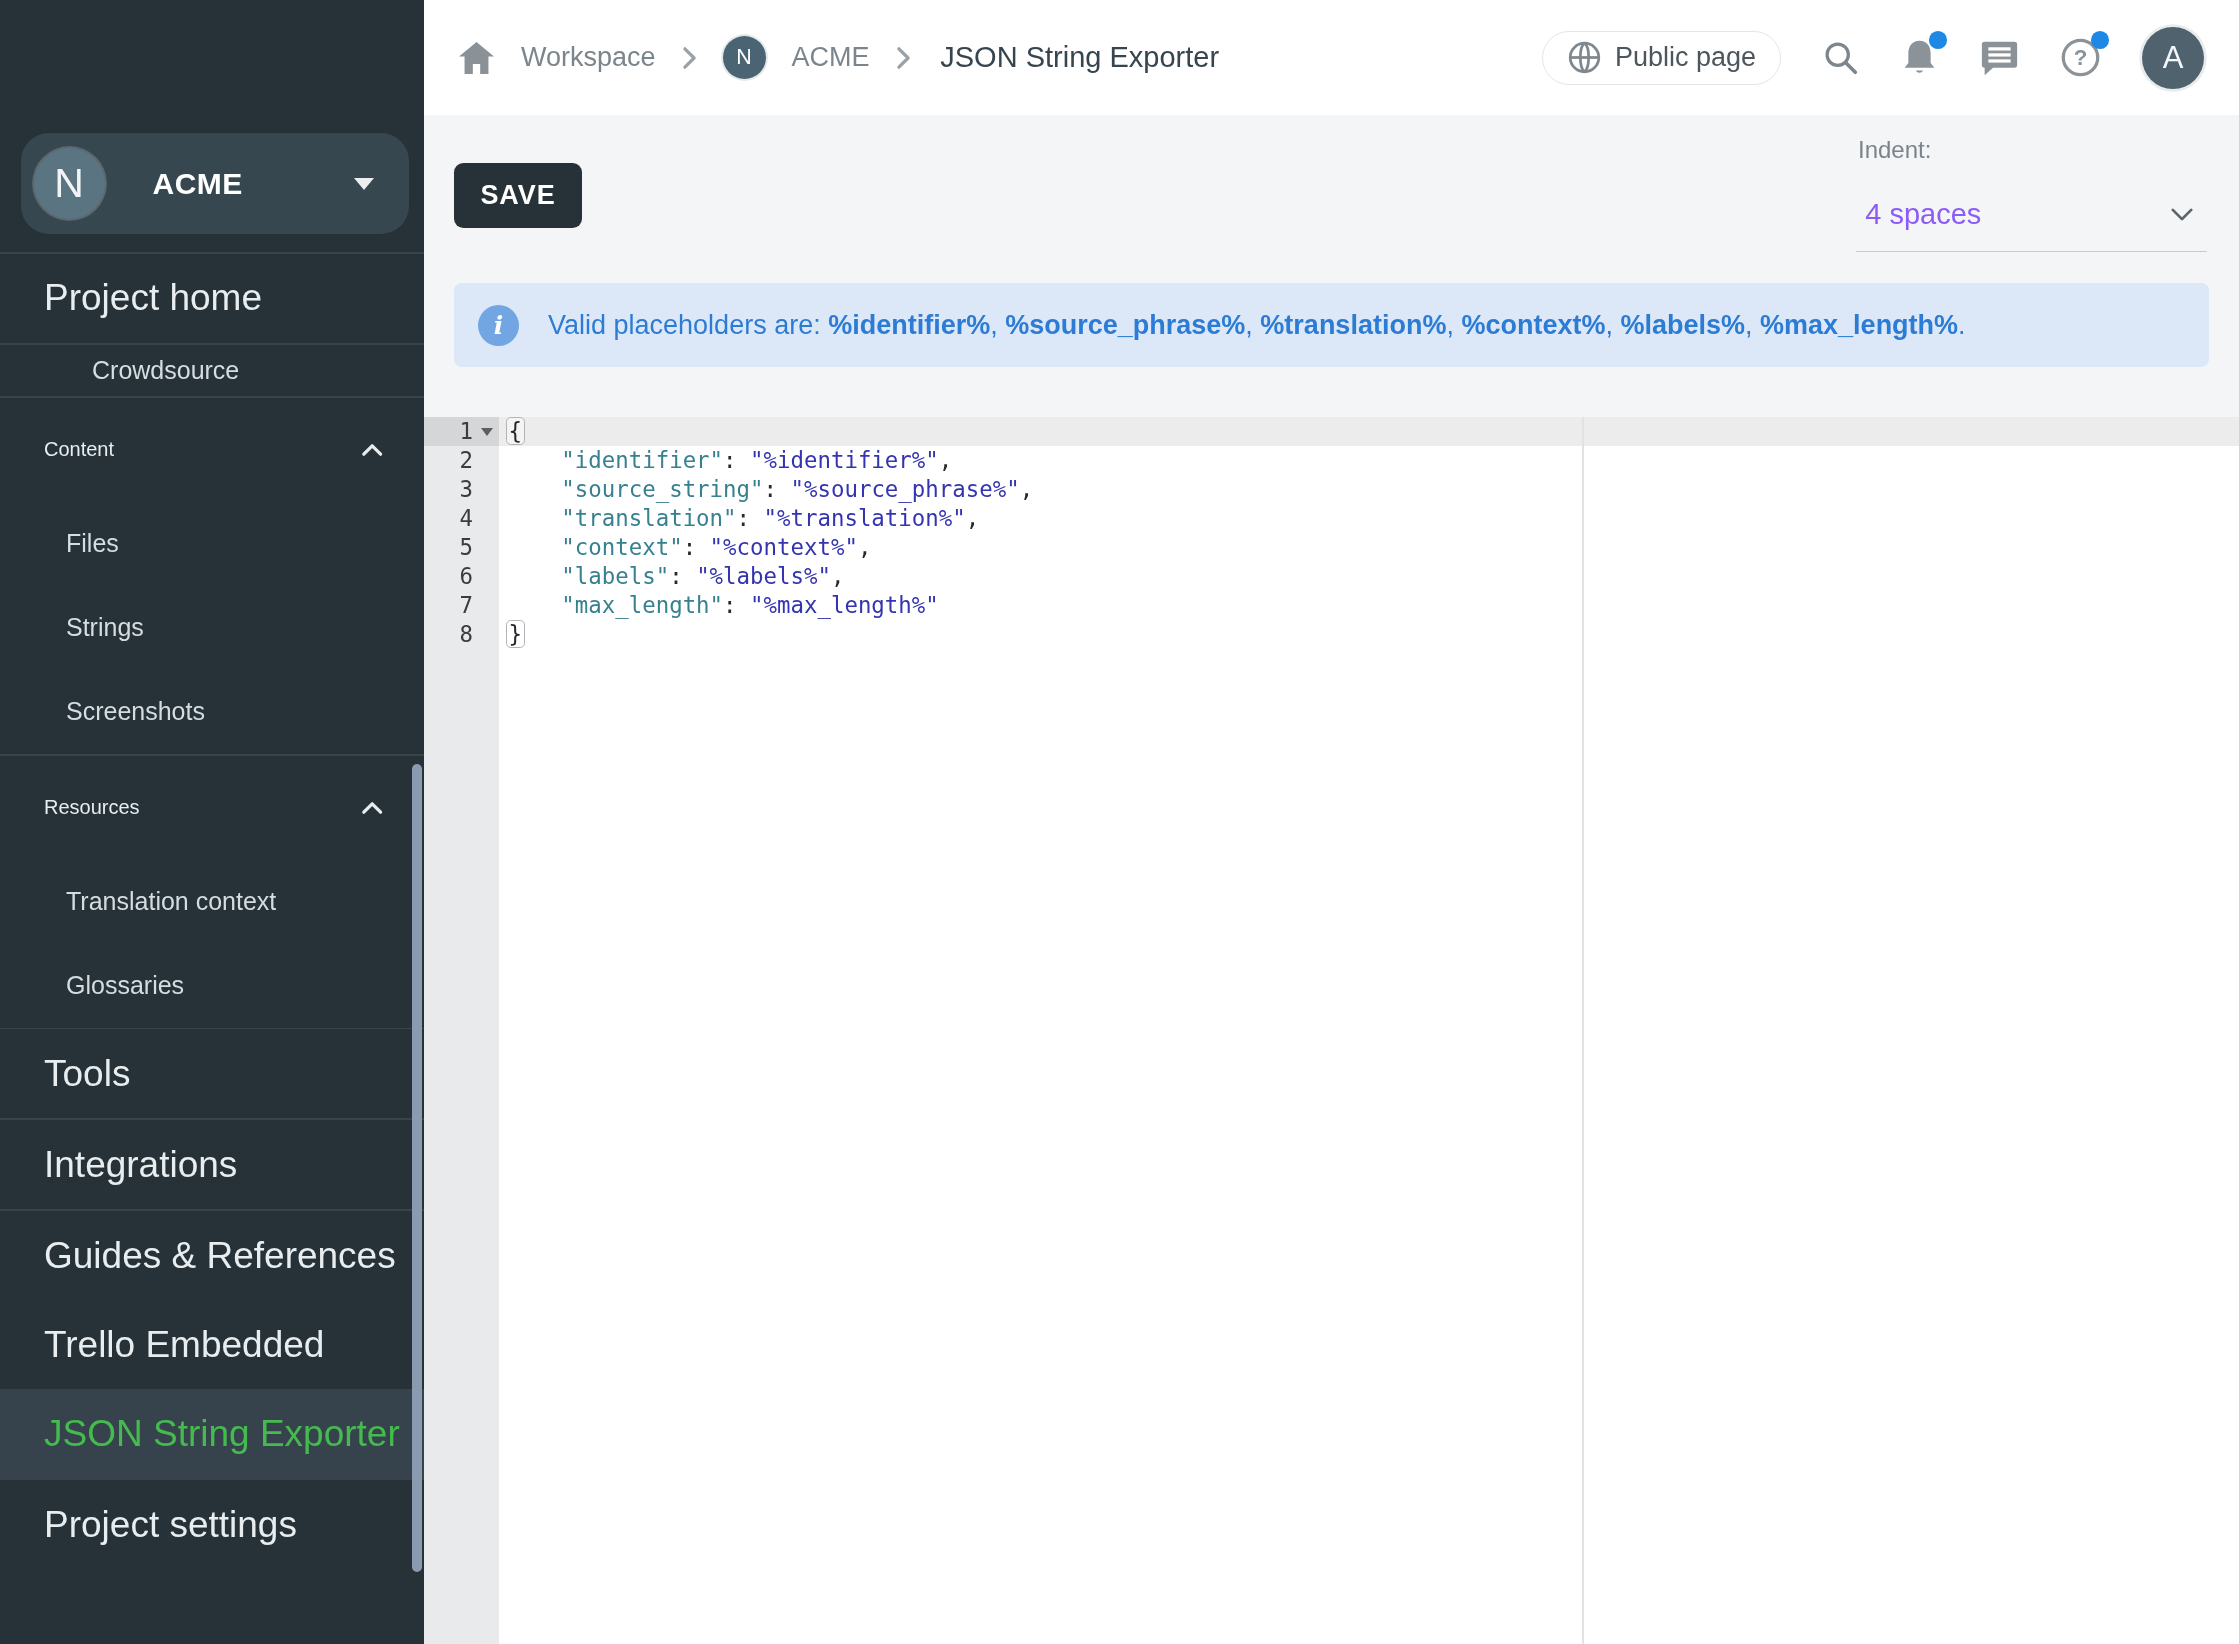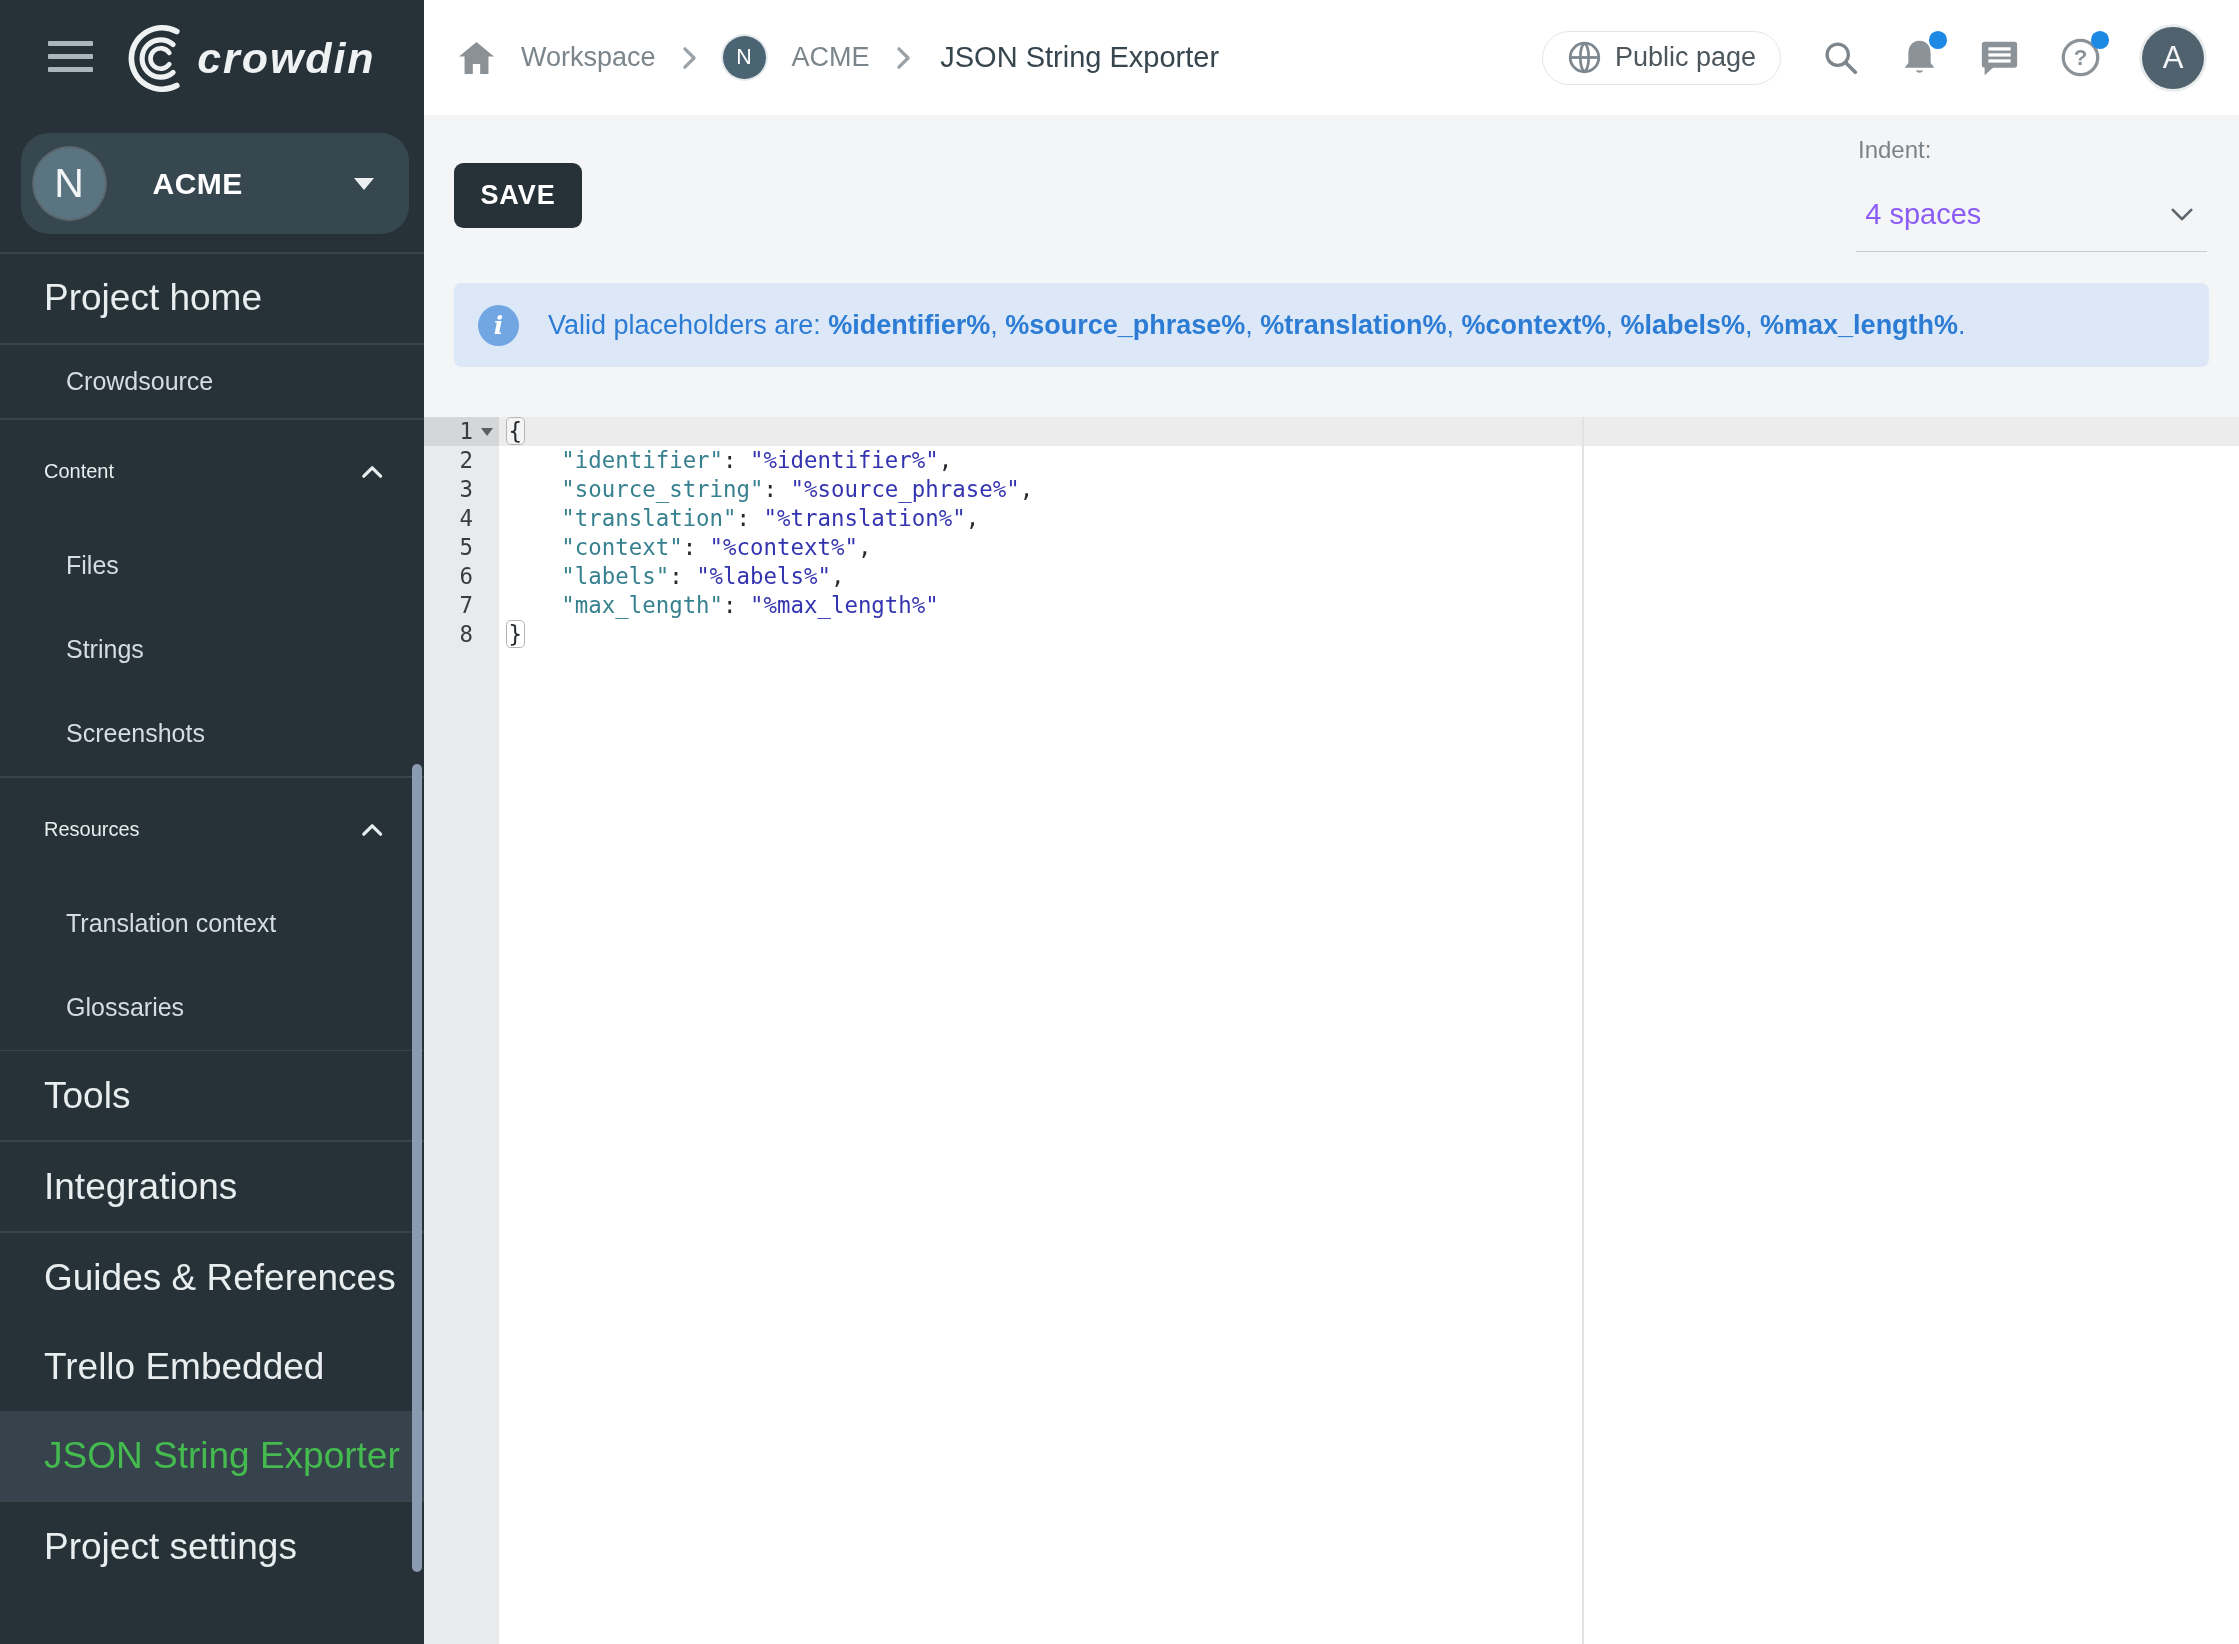--- a/index.html
+++ b/index.html
@@ -28,21 +28,21 @@
   .side-nav{position:absolute;left:0;top:252px;width:424px;}
   .divider{height:1.9px;background:rgba(255,255,255,0.09);}
   .nav-item{display:flex;align-items:center;cursor:pointer;}
   .nav-item .nav-label{color:#e8edef;}
   .k-top{height:89px;}
   .k-top .nav-label{font-size:37px;font-weight:500;margin-left:44px;}
   .k-group{height:104px;}
   .k-group .nav-label{font-size:20px;font-weight:500;margin-left:44px;}
   .k-sub{height:84px;}
   .k-sub .nav-label,.k-subc .nav-label{font-size:25px;font-weight:400;color:#d5dde1;margin-left:66px;}
-  .k-subc{height:73px;}
+  .k-subc{height:51px;padding-left:26px;}
   .nav-item.active{background:#36434c;}
   .nav-item.active .nav-label{color:#45bb4f;}
   .chev-up{margin-left:auto;margin-right:41px;display:flex;}
   .side-scrollbar{position:absolute;left:412px;top:764px;width:10.3px;height:808px;background:#8a9ab0;border-radius:5.6px;}
 
   
   .topbar{position:absolute;left:424px;top:0;right:0;height:115px;background:#ffffff;display:flex;align-items:center;z-index:2;}
   .crumbs{display:flex;align-items:center;gap:26px;padding-left:34px;}
   .crumb-gray{font-size:27px;color:#7b858c;cursor:pointer;}
   .crumb-avatar{width:43px;height:43px;border-radius:50%;background:#4a6473;color:#fff;font-size:21.4px;
@@ -92,35 +92,20 @@
   .tok-p{color:#24292e;}
   .tok-b{color:#24292e;border:1.9px solid #b3b3b3;border-radius:4.7px;padding:0 1.9px;margin:-1.9px -1.9px;background:rgba(255,255,255,0.45);}
   .print-margin{position:absolute;left:1158px;top:0;bottom:0;width:1.9px;background:#e0e2e3;}
 </style>
 </head>
 <body>
 
 <div class="page">
 
   <aside class="sidebar">
-    <div class="side-top">
-      <button class="hamburger">
-        <span></span>
-          <span></span>
-          <span></span>
-      </button>
-      <div class="logo">
-        <svg width="69" height="71" viewBox="0 0 74 76" fill="none">
-          <path d="M62 9 A33 33 0 1 0 62 67" stroke="#eef2f3" stroke-width="6" stroke-linecap="round"></path>
-          <path d="M58 23 A20 20 0 1 0 58 53" stroke="#eef2f3" stroke-width="5.5" stroke-linecap="round"></path>
-          <path d="M54 32 A11 11 0 1 0 54 44" stroke="#eef2f3" stroke-width="5" stroke-linecap="round"></path>
-        </svg>
-        <span class="logo-text">crowdin</span>
-      </div>
-    </div>
 
     <div class="project-switcher">
       <span class="avatar-n">N</span>
       <span class="project-name">ACME</span>
       <span class="caret-down"></span>
     </div>
 
     <nav class="side-nav" id="side-nav">
         <div class="divider"></div>
         <div class="nav-item k-top">

